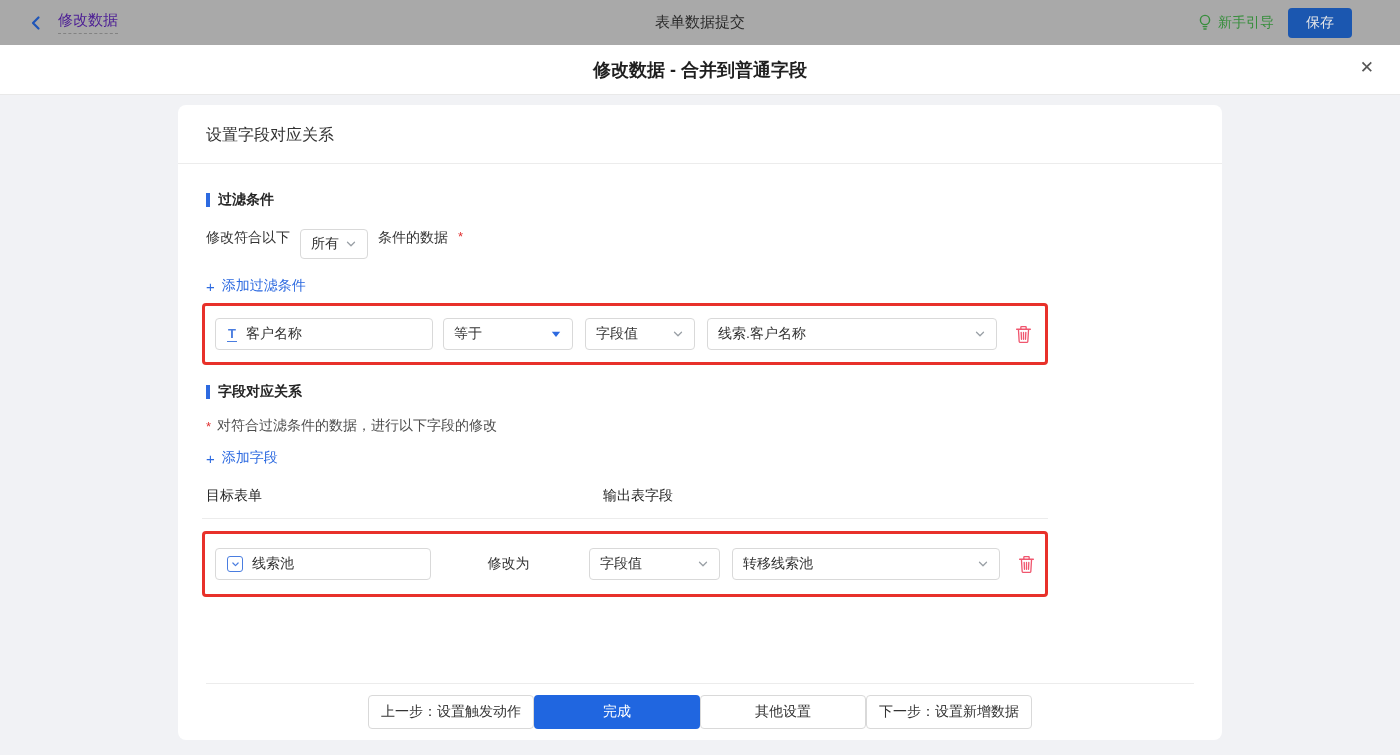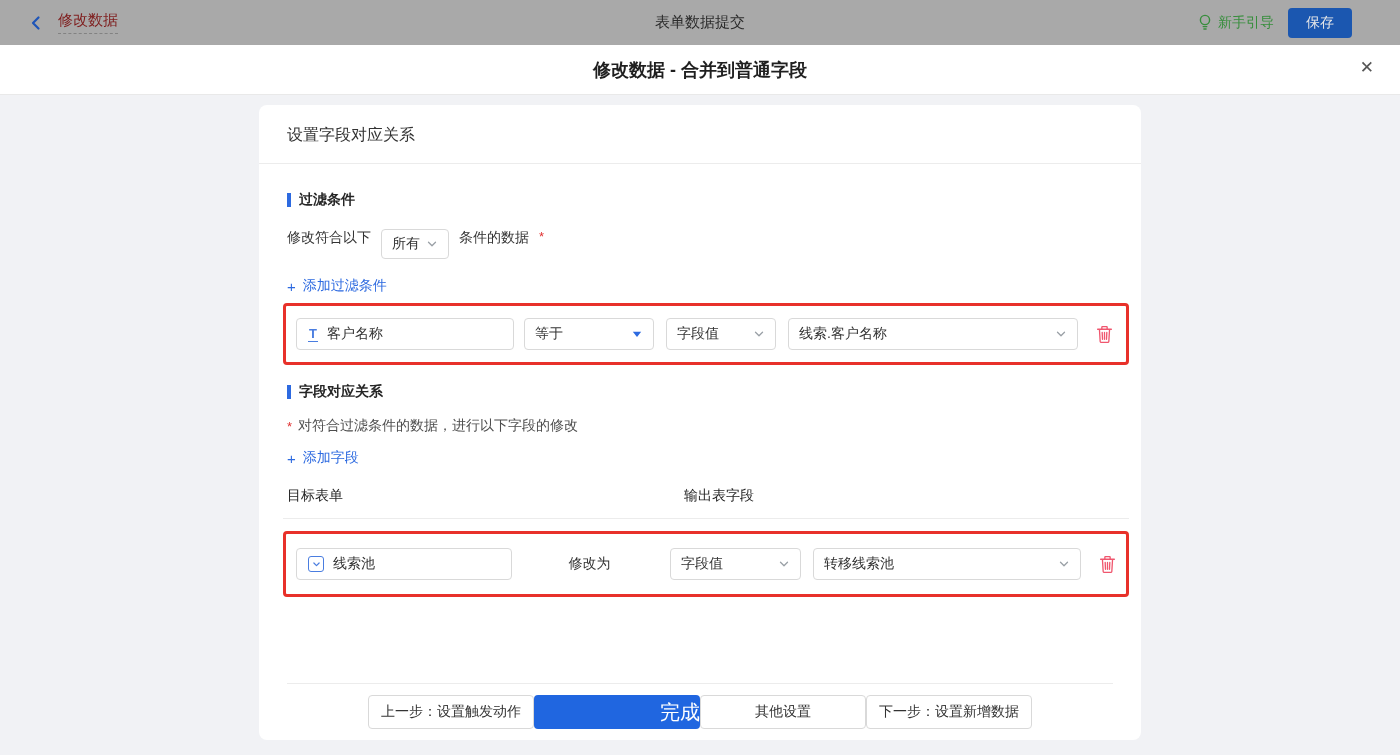--- a/index.html
+++ b/index.html
@@ -11,21 +11,21 @@
   .screen { width:1400px; height:755px; display:flex; flex-direction:column; }
 
   
   .topbar {
     height:45px; flex:0 0 45px; background:#a9a9a9;
     display:flex; align-items:center; position:relative;
     padding:0 48px 0 28px;
   }
   .topbar-left { display:flex; align-items:center; gap:14px; }
   .back-icon { display:flex; align-items:center; cursor:pointer; }
-  .back-label { color:#7f1d1d; font-size:15px; border-bottom:1px dashed #828282; padding-bottom:3px; cursor:pointer; }
+  .back-label { color:#4c1d95; font-size:15px; border-bottom:1px dashed #828282; padding-bottom:3px; cursor:pointer; }
   .topbar-title {
     position:absolute; left:0; right:0; text-align:center;
     color:#2b2b2b; font-size:15px; pointer-events:none;
   }
   .topbar-right { margin-left:auto; display:flex; align-items:center; gap:14px; position:relative; z-index:1; }
   .guide-link { display:flex; align-items:center; gap:6px; color:#378e3c; font-size:14px; cursor:pointer; }
   .save-btn {
     background:#1b57b0; color:#e8e8e8; border:none; border-radius:4px;
     height:30px; padding:0 18px; font-size:14px; font-family:inherit; cursor:pointer;
   }
@@ -34,21 +34,21 @@
   .modal-header {
     height:50px; flex:0 0 50px; background:#fff; border-bottom:1px solid #e9e9e9;
     display:flex; align-items:center; justify-content:center; position:relative;
   }
   .modal-title { font-size:18px; font-weight:bold; color:#1f1f1f; }
   .modal-close { position:absolute; right:26px; top:14px; font-size:17px; color:#565656; cursor:pointer; line-height:1; }
 
   
   .modal-body { flex:1; background:#f1f2f5; padding-top:10px; }
   .card {
-    width:882px; height:635px; margin:0 auto; background:#fff;
+    width:1044px; height:635px; margin:0 auto; background:#fff;
     border-radius:8px; display:flex; flex-direction:column;
   }
   .card-header { padding:20px 28px 17px; font-size:16px; color:#333; border-bottom:1px solid #ececec; }
   .card-content { padding:0 28px; flex:1; display:flex; flex-direction:column; }
 
   .section-title { margin-top:27px; display:flex; align-items:center; gap:8px; font-weight:bold; font-size:14px; color:#262626; }
   .blue-bar { width:4px; height:14px; background:#2d6ae0; display:inline-block; }
 
   .condition-row { margin-top:20px; display:flex; align-items:flex-start; gap:10px; color:#333; }
   .asterisk { color:#e03131; font-size:13px; }
@@ -96,21 +96,21 @@
   .card-footer {
     margin-top:auto; border-top:1px solid #ececec; height:57px; flex:0 0 57px;
     display:flex; align-items:center; justify-content:center; 
   }
   .ghost-btn {
     height:34px; width:166px; background:#fff; border:1px solid #d9d9d9; border-radius:4px;
     font-size:14px; color:#333; font-family:inherit; cursor:pointer;
   }
   .primary-btn {
     height:34px; width:166px; background:#2066e0; border:none; border-radius:4px;
-    font-size:20px; color:#fff; font-family:inherit; cursor:pointer;text-align:right;
+    font-size:14px; color:#fff; font-family:inherit; cursor:pointer;
   }
 </style>
 </head>
 <body>
 
 <div class="screen">
 
   <div class="topbar">
     <div class="topbar-left">
       <span class="back-icon">

